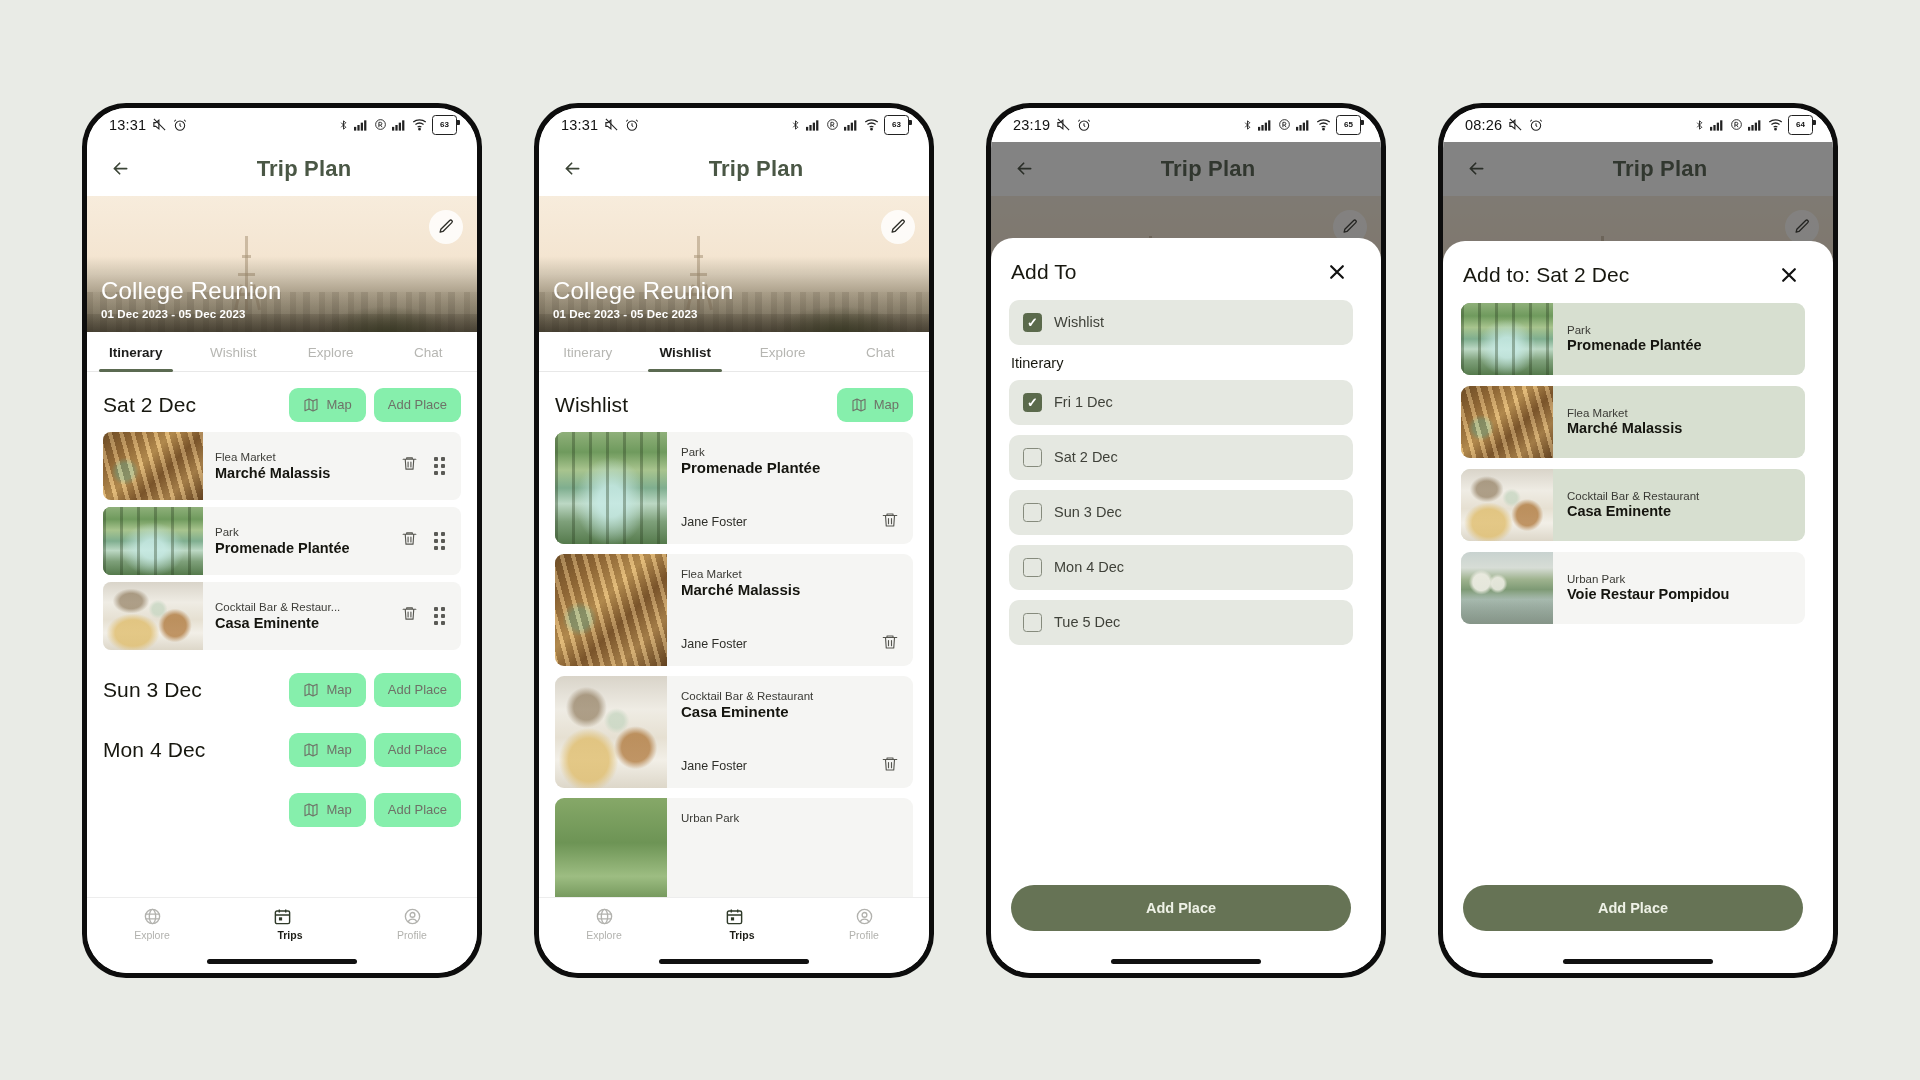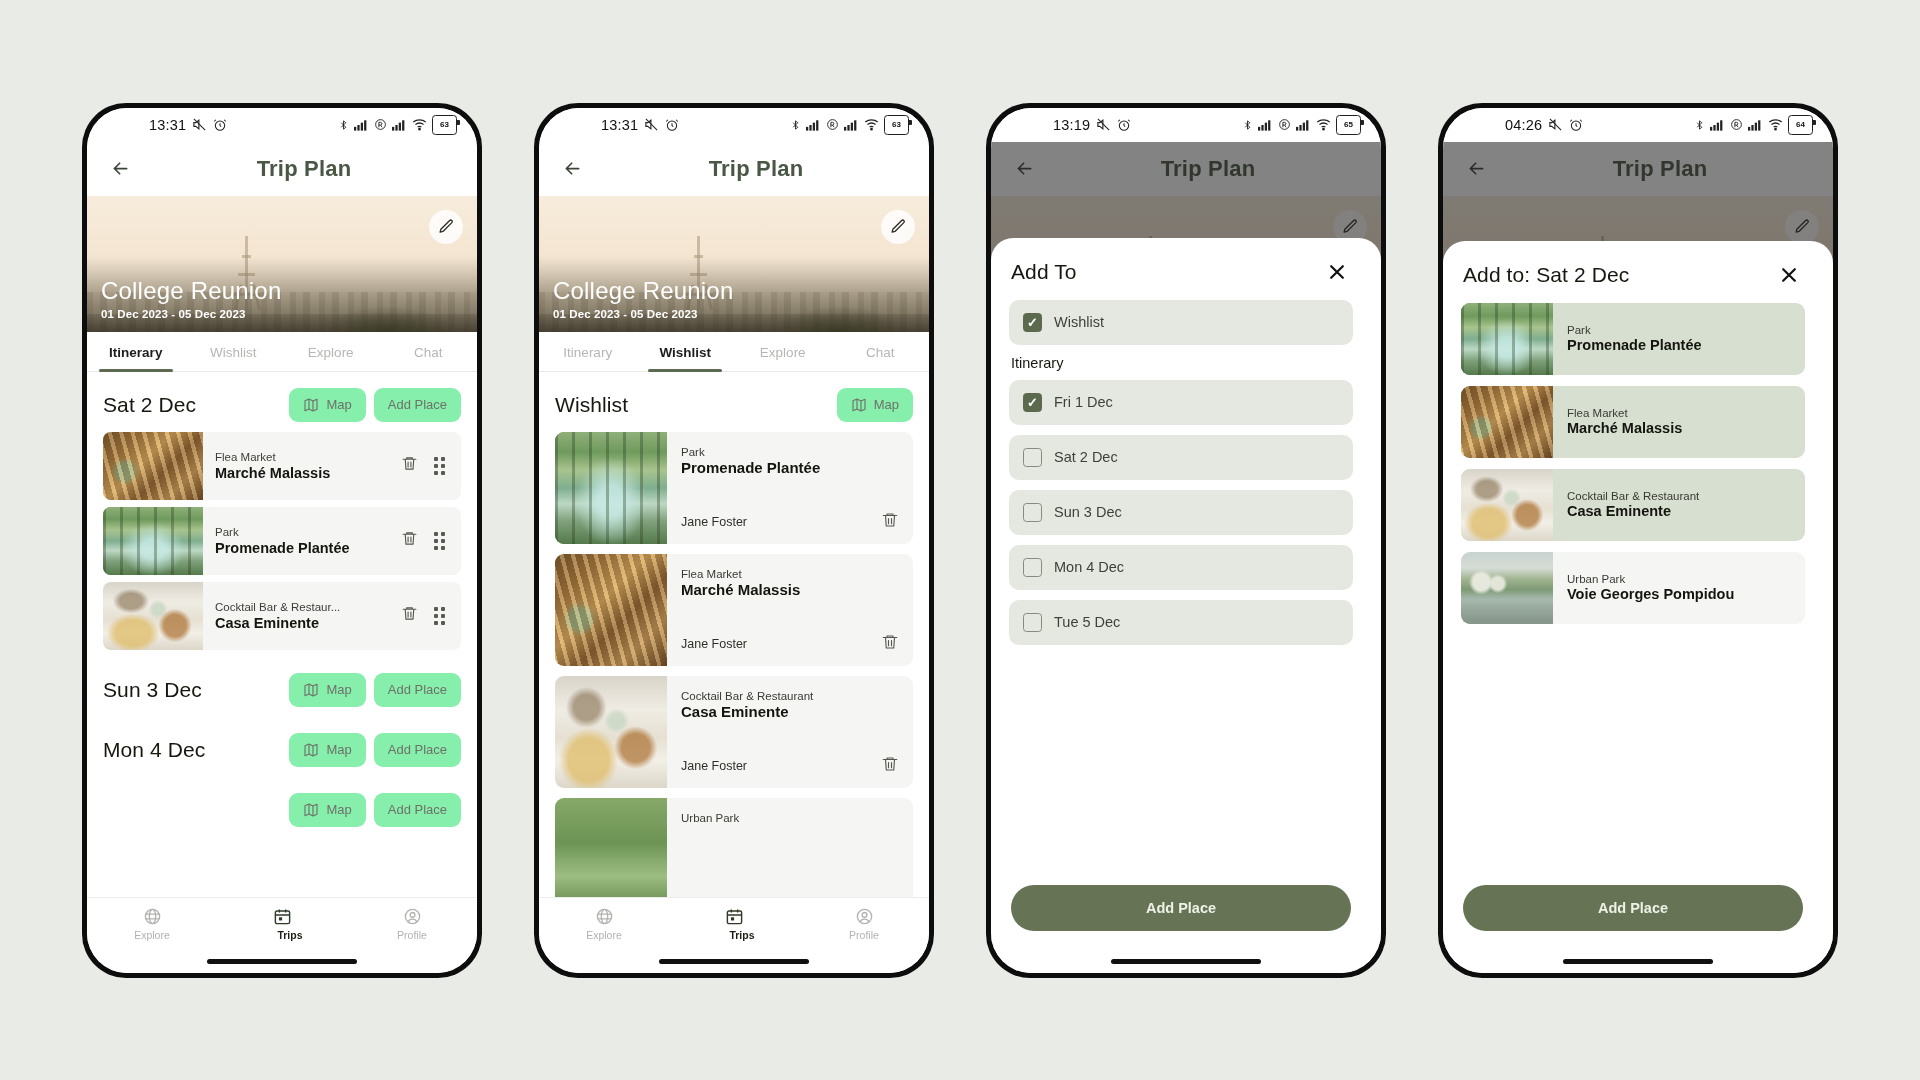--- a/index.html
+++ b/index.html
@@ -50,21 +50,21 @@
   .statusbar {
     height: 34px;
     display: flex;
     align-items: center;
     justify-content: space-between;
     padding: 0 20px 0 22px;
     flex: 0 0 auto;
     background: #ffffff;
     z-index: 30;
   }
-  .sb-left { display: flex; align-items: center; gap: 6px; margin-left: 40px; }
+  .sb-left { display: flex; align-items: center; gap: 6px; }
   .sb-time { font-size: 14.5px; color: #111; letter-spacing: .2px; }
   .sb-right { display: flex; align-items: center; gap: 5px; }
   .sb-ico { display: inline-flex; align-items: center; }
   .battery {
     position: relative;
     width: 25px; height: 20px;
     border: 1.4px solid #222;
     border-radius: 3.5px;
     display: flex; align-items: center; justify-content: center;
   }
@@ -853,21 +853,21 @@
       <div class="nav-pad"></div>
       <div class="home-indicator" style="background:#111"></div>
     </div>
   </div>
 
   <div class="phone">
     <div class="screen">
 
       <div class="statusbar">
         <div class="sb-left">
-          <span class="sb-time">13:19</span>
+          <span class="sb-time">23:19</span>
           <span class="sb-ico">
             <svg width="15" height="15" viewBox="0 0 24 24" fill="none" stroke="#222" stroke-width="1.8">
                 <path d="M11 5 6 9H3v6h3l5 4V5z"></path>
                 <line x1="3" y1="3" x2="21" y2="21"></line>
               </svg>
           </span>
           <span class="sb-ico">
             <svg width="14" height="14" viewBox="0 0 24 24" fill="none" stroke="#222" stroke-width="1.8">
                 <circle cx="12" cy="13" r="8"></circle>
                 <path d="M12 9v4l2 2M5 3 2 6M19 3l3 3"></path>
@@ -994,21 +994,21 @@
       <div class="nav-pad" style="background:#fff"></div>
       <div class="home-indicator" style="background:#111"></div>
     </div>
   </div>
 
   <div class="phone">
     <div class="screen">
 
       <div class="statusbar">
         <div class="sb-left">
-          <span class="sb-time">04:26</span>
+          <span class="sb-time">08:26</span>
           <span class="sb-ico">
             <svg width="15" height="15" viewBox="0 0 24 24" fill="none" stroke="#222" stroke-width="1.8">
                 <path d="M11 5 6 9H3v6h3l5 4V5z"></path>
                 <line x1="3" y1="3" x2="21" y2="21"></line>
               </svg>
           </span>
           <span class="sb-ico">
             <svg width="14" height="14" viewBox="0 0 24 24" fill="none" stroke="#222" stroke-width="1.8">
                 <circle cx="12" cy="13" r="8"></circle>
                 <path d="M12 9v4l2 2M5 3 2 6M19 3l3 3"></path>
@@ -1115,21 +1115,21 @@
               <div class="ad-thumb th-dining"></div>
               <div class="ad-body">
                 <div class="ad-cat">Cocktail Bar &amp; Restaurant</div>
                 <div class="ad-name">Casa Eminente</div>
               </div>
             </div>
             <div class="ad-card">
               <div class="ad-thumb th-river"></div>
               <div class="ad-body">
                 <div class="ad-cat">Urban Park</div>
-                <div class="ad-name">Voie Georges Pompidou</div>
+                <div class="ad-name">Voie Restaur Pompidou</div>
               </div>
             </div>
           </div>
 
           <div class="sheet-footer">
             <button class="primary-btn">Add Place</button>
           </div>
         </div>
       </div>
 

